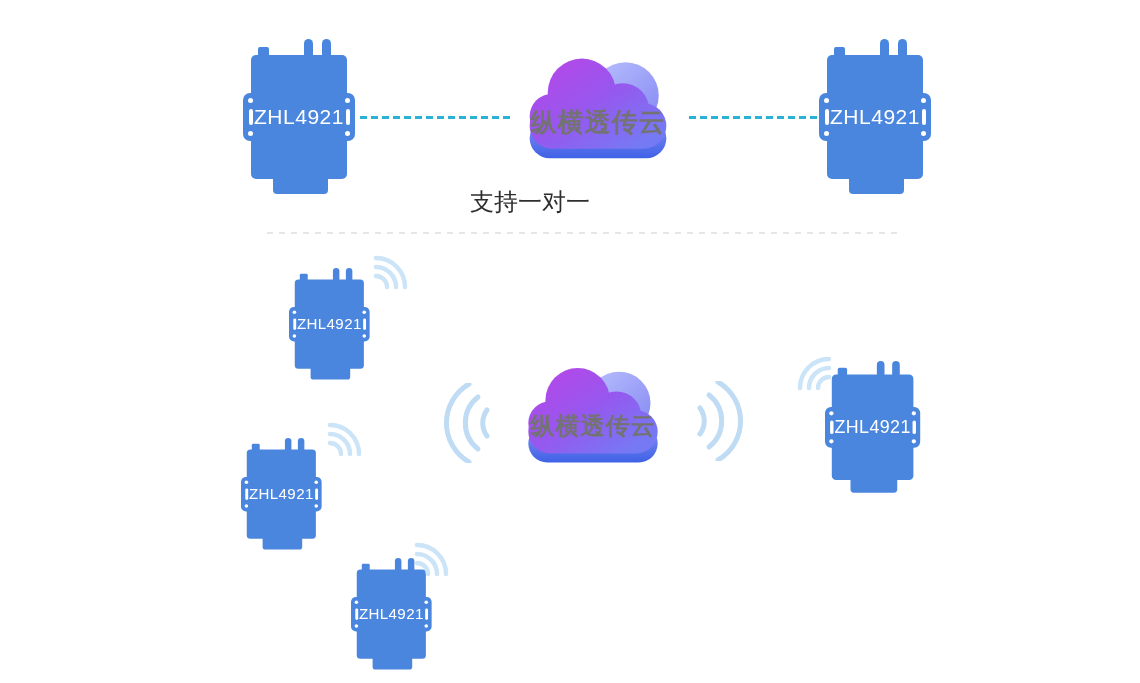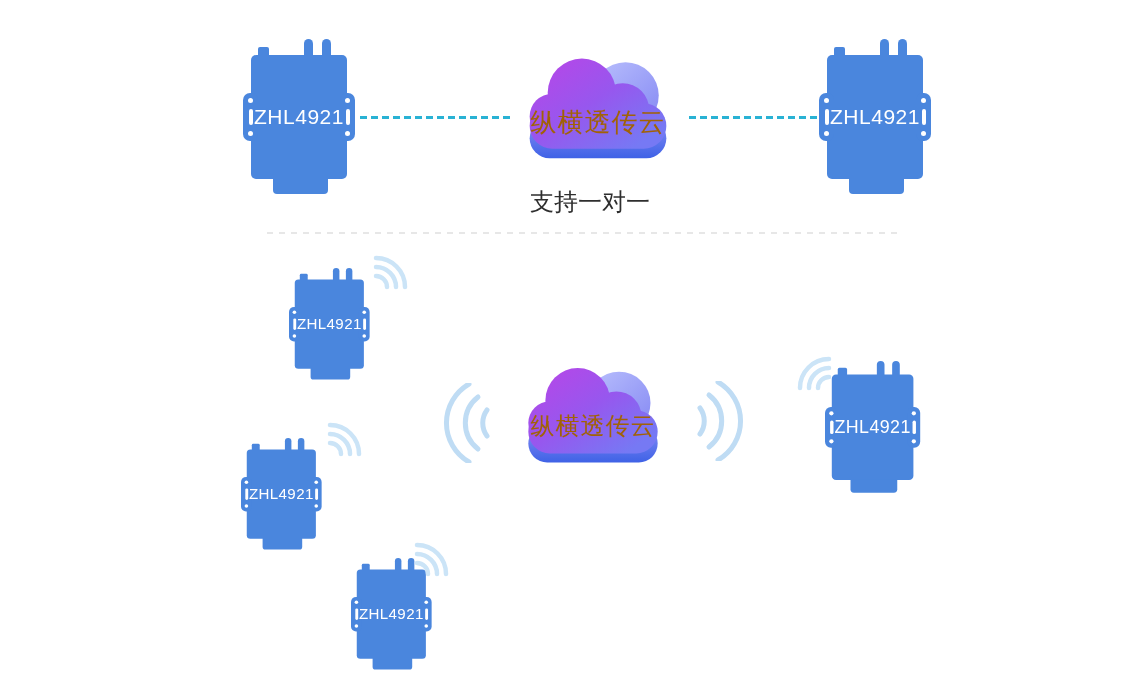--- a/index.html
+++ b/index.html
@@ -30,35 +30,35 @@
   .pos-dl1 { left:231px; top:39px; }
   .pos-dr1 { left:807px; top:39px; }
   .pos-da  { left:277px; top:268px; }
   .pos-db  { left:229px; top:438px; }
   .pos-dc  { left:339px; top:558px; }
   .pos-dd  { left:813px; top:361px; }
 
   
   .cloud { position:absolute; }
   .cloud svg { position:absolute; left:0; top:0; width:100%; height:100%; }
-  .clabel { position:absolute; left:0; width:100%; text-align:center; color:#a16207;
-            font-weight:400; letter-spacing:1px; }
+  .clabel { position:absolute; left:0; width:100%; text-align:center; color:#737373;
+            font-weight:700; letter-spacing:1px; }
   .cloud.c1 { left:500px; top:50px; width:172px; height:112px; }
   .cloud.c1 .clabel { top:55px; font-size:26px; }
   .cloud.c2 { left:503px; top:360px; width:156px; height:106px; }
   .cloud.c2 .clabel { top:50px; font-size:24px; }
 
   
   .link { position:absolute; height:3px;
           background:repeating-linear-gradient(90deg,#29b2d4 0 7px,transparent 7px 11px); }
   .link.l1a { left:348px; top:116px; width:152px; }
   .link.l1b { left:677px; top:116px; width:129px; }
   .divider { position:absolute; left:255px; top:232px; width:635px; height:2px;
              background:repeating-linear-gradient(90deg,#e7e7e7 0 6px,transparent 6px 12px); }
-  .caption { position:absolute; width:240px; text-align:center; font-size:24px; color:#2e2e2e; }
+  .caption { position:absolute; width:240px; font-size:24px; color:#2e2e2e; }
   .cap1 { left:458px; top:186px; }
   .cap2 { left:463px; top:514px; }
 
   
   .wifi { position:absolute; width:44px; height:44px; }
   .wifi svg { width:100%; height:100%; }
   .wifi path { stroke:#cbe4f7; stroke-width:4.5; fill:none; stroke-linecap:round; }
   .wifi.flip { transform:scaleX(-1); }
   .wifi.wa { left:358px; top:249px; }
   .wifi.wb { left:312px; top:416px; }

